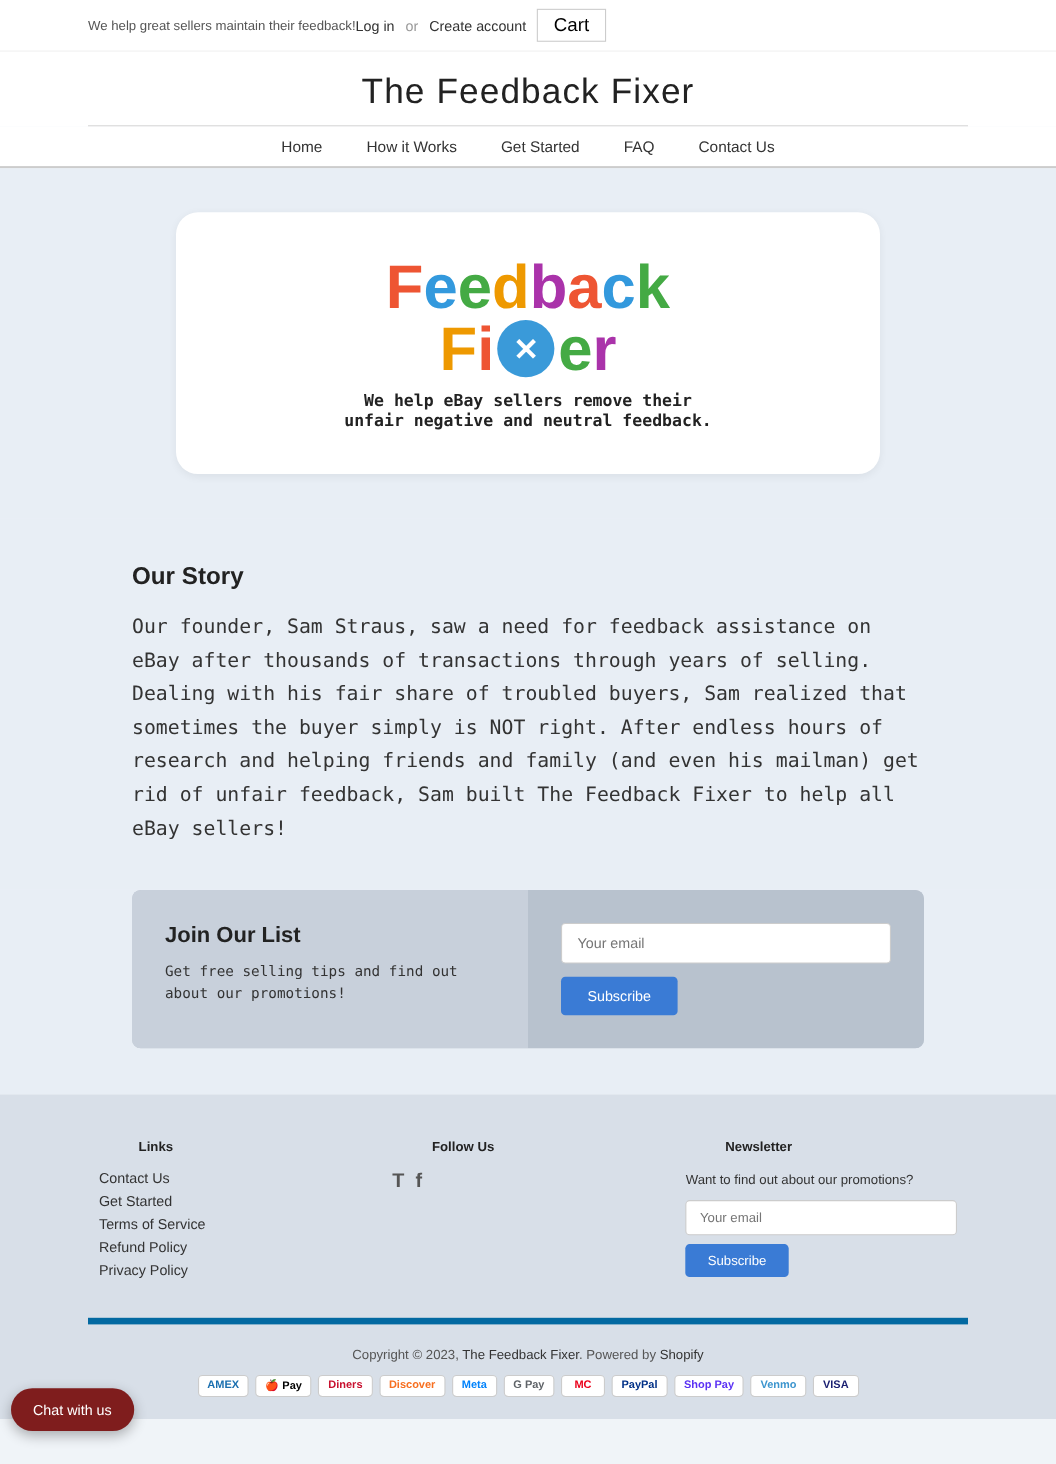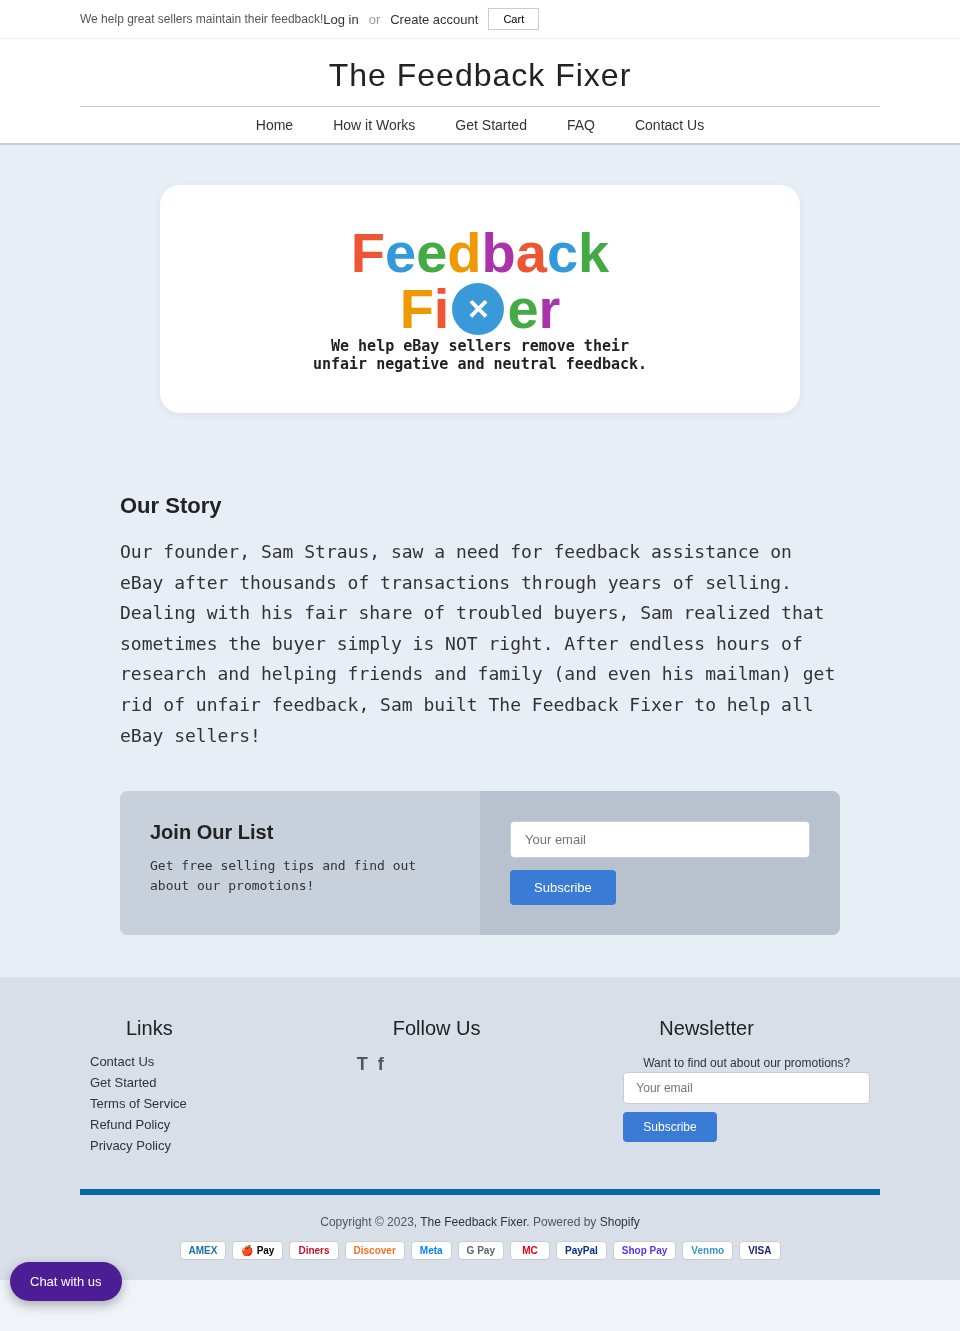--- a/index.html
+++ b/index.html
@@ -10,21 +10,21 @@
       background: #fff;
       display: flex;
       align-items: center;
       padding: 8px 80px;
       border-bottom: 1px solid #eee;
     }
     .top-bar-left { font-size: 12px; color: #555; max-width: 260px; line-height: 1.4; }
     .top-bar-right { display: flex; align-items: center; gap: 10px; font-size: 13px; }
     .top-bar-right a { color: #333; text-decoration: none; }
     .top-bar-right span { color: #999; }
-    .cart-btn { border: 1px solid #ccc; padding: 4px 14px; background: #fff; font-size: 11px; cursor: pointer; }
+    .cart-btn { border: 1px solid #ccc; padding: 4px 14px; background: #fff; font-size: 17px; cursor: pointer; }
 
     
     .site-header {
       background: #fff;
       text-align: center;
       padding: 18px 0 0 0;
     }
     .site-title {
       font-size: 32px;
       font-weight: 400;
@@ -58,20 +58,21 @@
       max-width: 640px;
       width: 100%;
       text-align: center;
       box-shadow: 0 2px 8px rgba(0,0,0,0.06);
     }
     .hero-tagline {
       font-size: 15px;
       font-weight: 700;
       color: #222;
       font-family: monospace;
+      margin-top: 10px;
     }
 
     
     .cl-r { color: #e53; }
     .cl-g { color: #4a4; }
     .cl-b { color: #39d; }
     .cl-o { color: #e90; }
     .cl-p { color: #a3a; }
 
     
@@ -154,22 +155,22 @@
       padding: 40px 80px 20px;
     }
     .footer-columns {
       display: flex;
       gap: 0;
       justify-content: space-between;
       margin-bottom: 30px;
     }
     .footer-col { flex: 1; padding: 0 10px; }
     .footer-col h4 {
-      font-size: 20px;
-      font-weight: 400;
+      font-size: 12px;
+      font-weight: 700;
       margin-bottom: 14px;
       color: #222;
       padding-left: 36px;
     }
     .footer-col a {
       display: block;
       font-size: 13px;
       color: #333;
       text-decoration: none;
       margin-bottom: 6px;
@@ -249,21 +250,21 @@
     .payment-icon.paypal { color: #003087; }
     .payment-icon.shop { color: #5a31f4; }
     .payment-icon.venmo { color: #3d95ce; }
     .payment-icon.visa { color: #1a1f71; }
 
     
     .chat-widget {
       position: fixed;
       bottom: 30px;
       left: 10px;
-      background: #4c1d95;
+      background: #7f1d1d;
       color: #fff;
       border-radius: 24px;
       padding: 12px 20px;
       font-size: 13px;
       font-weight: 500;
       cursor: pointer;
       z-index: 1000;
       box-shadow: 0 4px 12px rgba(0,0,0,0.3);
     }
 
@@ -373,21 +374,21 @@
       <h4>Follow Us</h4>
       <div class="social-icons">
         <span class="social-icon">T</span>
         <span class="social-icon">f</span>
       </div>
     </div>
 
 
     <div class="footer-col">
       <h4>Newsletter</h4>
-      <p style="margin-bottom:0;text-align:center;">Want to find out about our promotions?</p>
+      <p style="margin-bottom:10px;">Want to find out about our promotions?</p>
       <input class="footer-email-input" type="email" placeholder="Your email" style="">
       <button class="footer-subscribe-btn">Subscribe</button>
     </div>
   </div>
 
   <div class="footer-bottom">
     <p>
       Copyright © 2023, <a href="#">The Feedback Fixer</a>. Powered by <a href="#">Shopify</a>
     </p>
     <div class="payment-icons">

